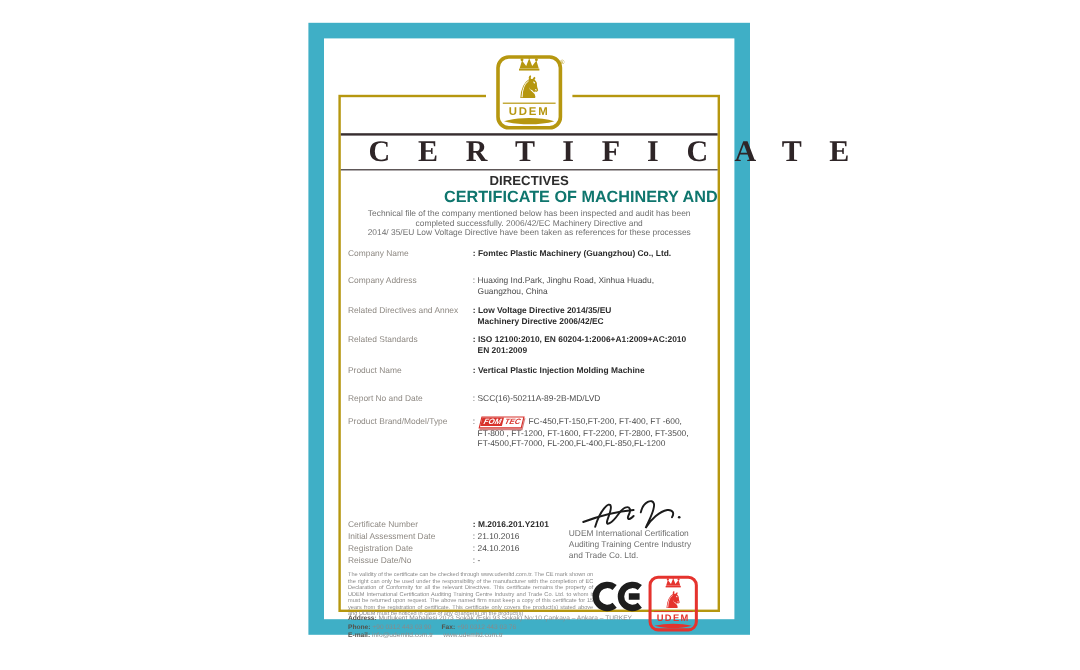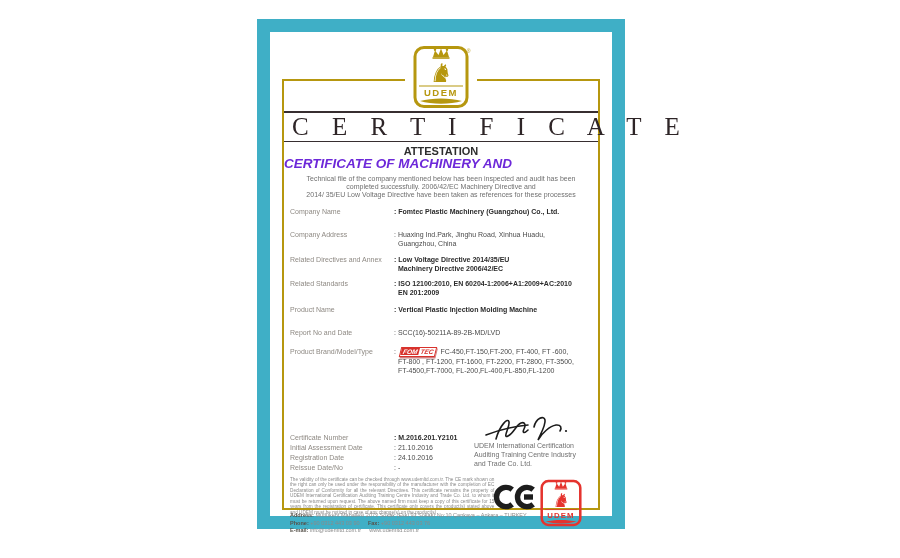--- a/index.html
+++ b/index.html
@@ -25,26 +25,26 @@
     position:absolute;left:12px;right:12px;top:47px;bottom:6px;
     border:2px solid #b6970f;z-index:1;
   }
   .frame-inner{position:relative;width:100%;height:100%;}
 
   .title-band{margin-top:30px;}
   .rule-top{height:2px;background:#372e30;}
   .rule-bottom{height:1px;background:#372e30;}
   .cert-title{
     margin:0;text-align:center;
-    font-family:"Liberation Serif", serif;font-weight:normal;
-    font-size:25px;line-height:28px;letter-spacing:8.5px;padding-left:8px;
+    font-family:"Liberation Serif", serif;font-weight:bold;
+    font-size:25px;line-height:28px;letter-spacing:8.5px;padding-left:23px;
     color:#2e2527;white-space:nowrap;
   }
   .attestation{margin-top:3px;text-align:center;font-weight:bold;font-size:11px;line-height:12px;color:#2d2d2d;}
-  .sub-line{text-align:left;font-weight:bold;font-size:13.5px;line-height:14.5px;color:#6d28d9;font-style:italic;}
+  .sub-line{text-align:right;font-weight:bold;font-size:13.5px;line-height:14.5px;color:#0f766e;}
   .intro{margin-top:3px;text-align:center;font-size:7px;line-height:8.4px;color:#6f6f6f;}
 
   .fields{margin-top:7px;padding:0 6px;}
   .field-row{display:grid;grid-template-columns:104px 1fr;font-size:7px;line-height:9px;}
   .field-label{color:#8e8983;}
   .field-value{color:#4a4a4a;}
   .field-value.bold{color:#2b2b2b;font-weight:bold;}
   .cont{padding-left:4px;display:block;}
   .mb14{margin-bottom:14px;} .mb10{margin-bottom:10px;} .mb8{margin-bottom:8px;}
   .mb7{margin-bottom:7px;} .mb6{margin-bottom:6px;}
@@ -108,21 +108,21 @@
 
     <div class="gold-frame">
       <div class="frame-inner">
 
         <div class="title-band">
           <div class="rule-top"></div>
           <h1 class="cert-title">C E R T I F I C A T E</h1>
           <div class="rule-bottom"></div>
         </div>
 
-        <div class="attestation">ATTESTATION</div>
+        <div class="attestation">DIRECTIVES</div>
         <div class="sub-line">CERTIFICATE OF MACHINERY AND</div>
 
         <div class="intro">
           <div>Technical file of the company mentioned below has been inspected and audit has been</div>
           <div>completed successfully. 2006/42/EC Machinery Directive and</div>
           <div>2014/ 35/EU Low Voltage Directive have been taken as references for these processes</div>
         </div>
 
         <div class="fields">
 

